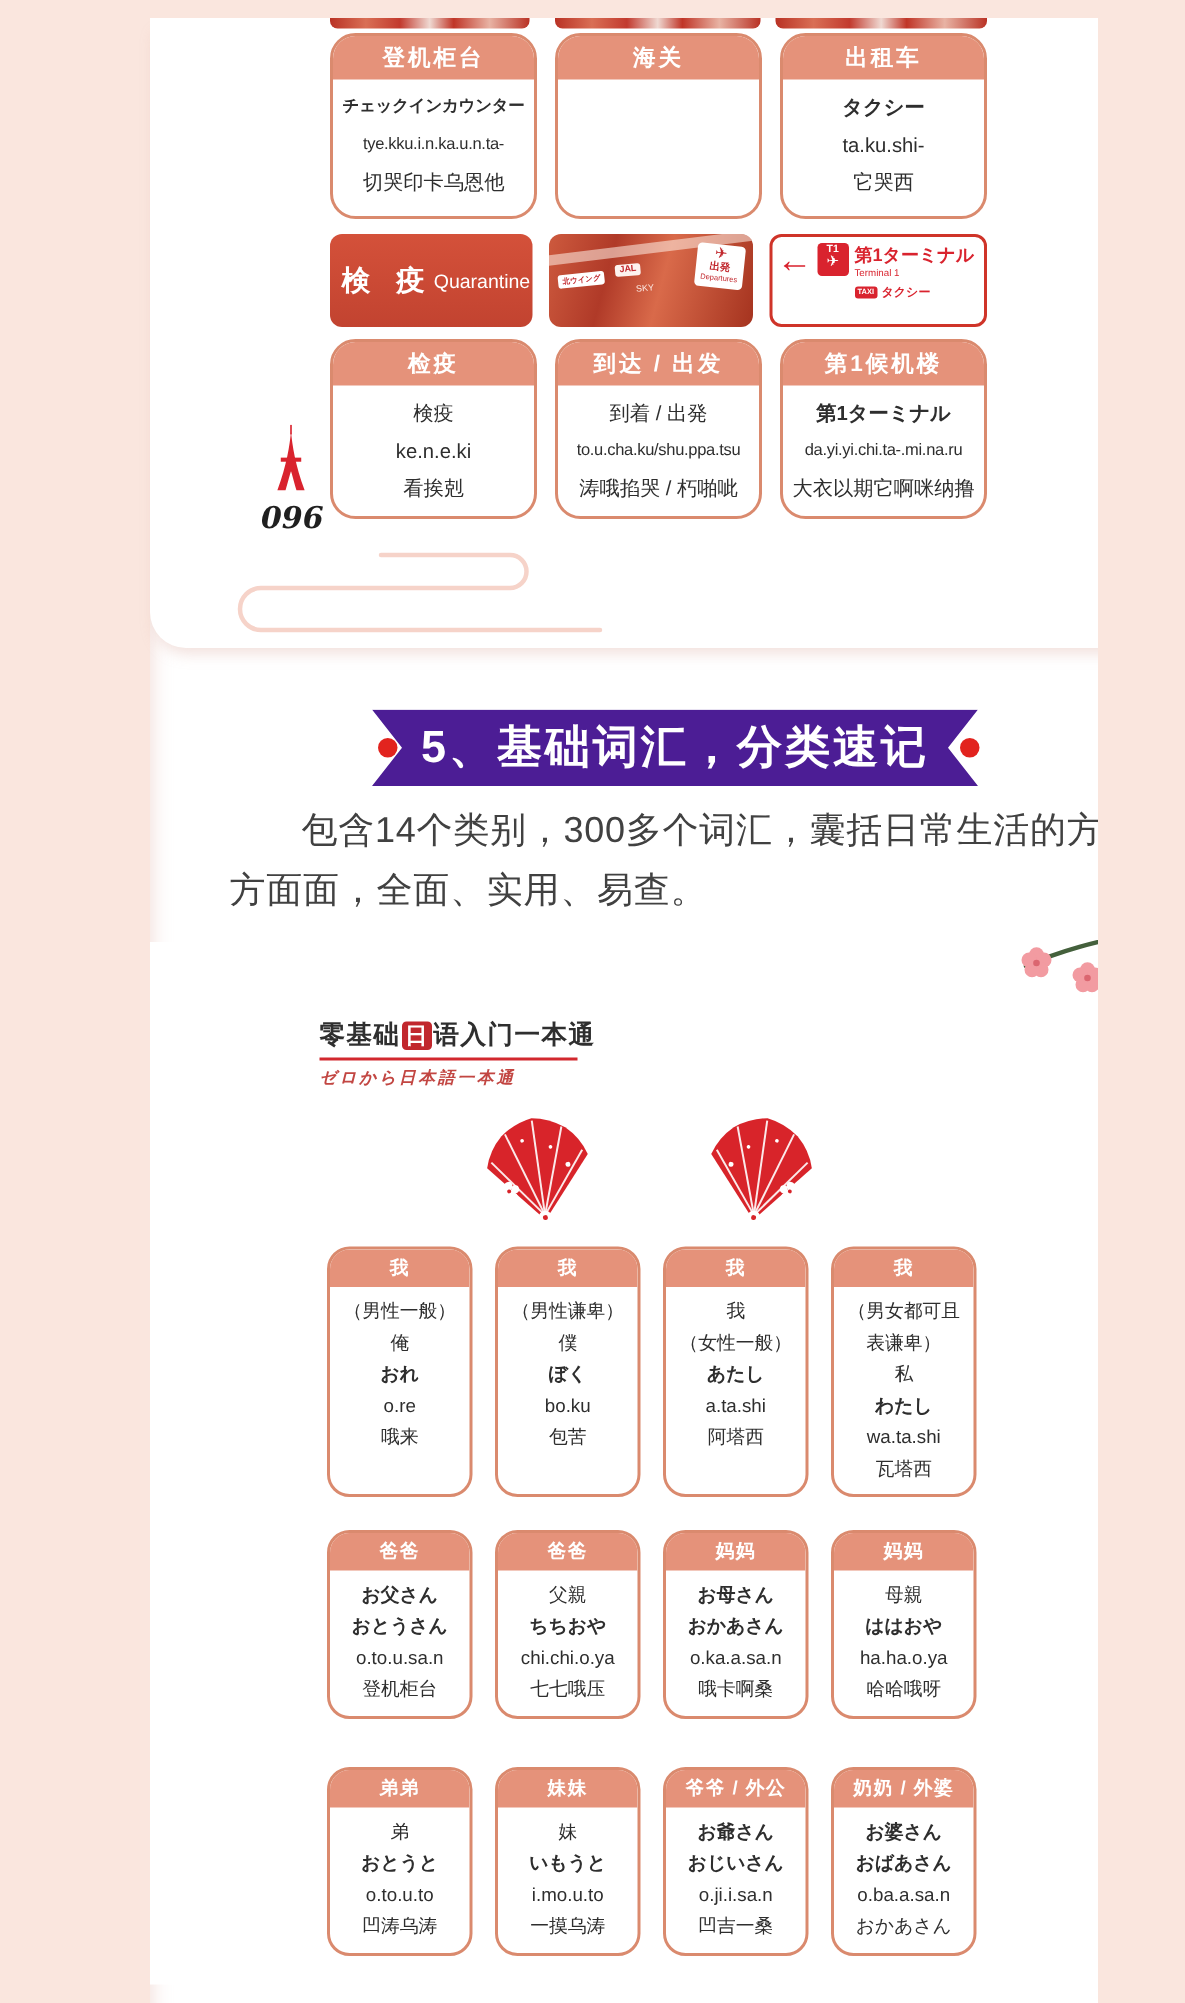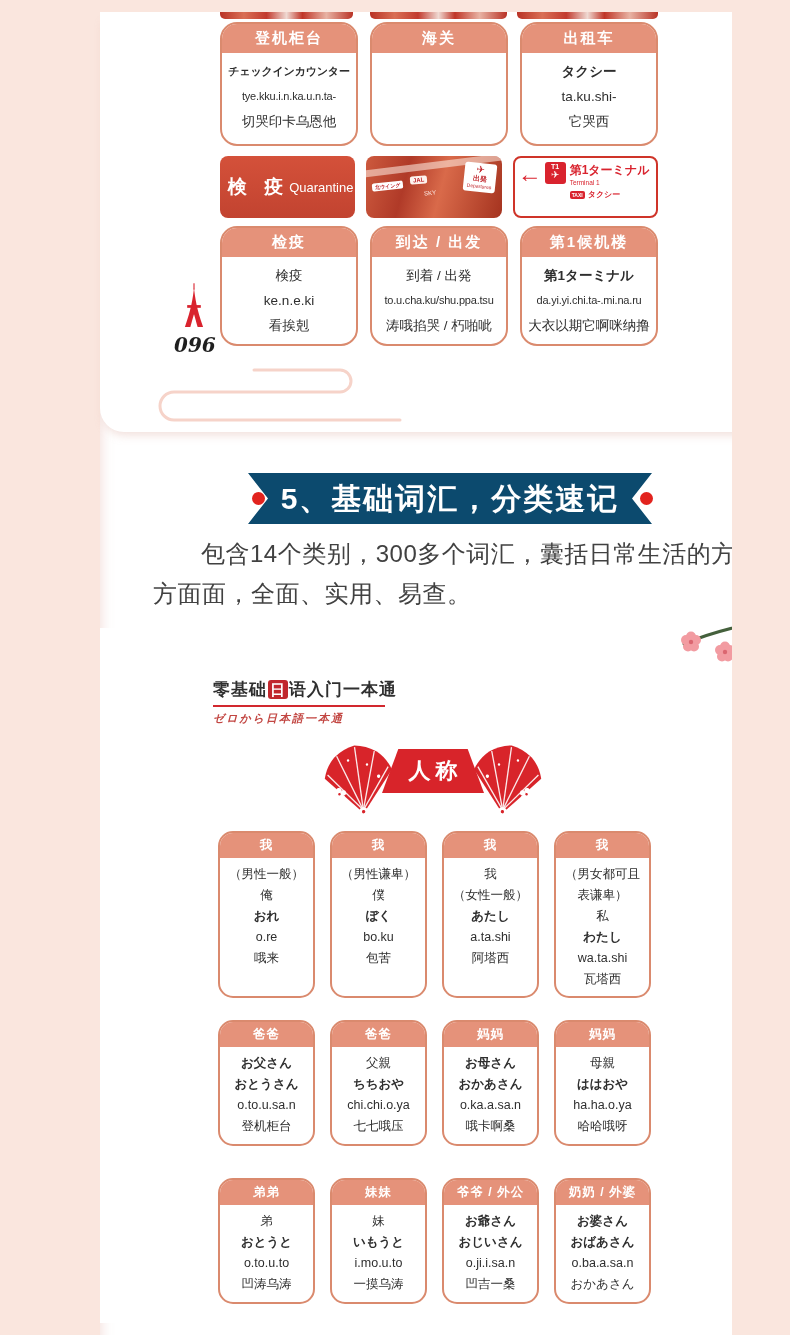--- a/index.html
+++ b/index.html
@@ -59,21 +59,21 @@
   .t-taxirow{margin-top:3px;display:flex;align-items:center;gap:3px;}
   .t-taxibox{background:#d9232e;color:#fff;font-size:5px;font-weight:bold;padding:1px 2px;border-radius:2px;}
   .t-taxi{color:#d9232e;font-size:8px;font-weight:bold;}
   .tower{position:absolute;left:84px;top:270px;width:20px;height:48px;}
   .pagenum{position:absolute;left:74px;top:321px;font-family:"DejaVu Serif",serif;font-style:italic;
         font-weight:bold;font-size:20px;color:#1f1f1f;}
   .cloud{position:absolute;}
   .c1{left:44px;top:356px;width:258px;height:58px;}
   .c2{left:588px;top:636px;width:118px;height:78px;}
   
-  .banner{position:absolute;left:190px;top:461px;width:404px;height:51px;background:#0c4a6e;
+  .banner{position:absolute;left:190px;top:461px;width:404px;height:51px;background:#4c1d95;
         clip-path:polygon(0 0,100% 0,calc(100% - 20px) 50%,100% 100%,0 100%,20px 50%);
         color:#fff;font-size:30px;font-weight:bold;text-align:center;line-height:51px;letter-spacing:2px;}
   .dot{position:absolute;width:13px;height:13px;border-radius:50%;background:#e2231e;}
   .d1{left:194px;top:480px;}.d2{left:582px;top:480px;}
   .intro{position:absolute;left:95px;top:522px;width:585px;margin:0;font-size:24px;line-height:40px;
         color:#414141;text-indent:2em;letter-spacing:.5px;}
   .sakura{position:absolute;left:598px;top:560px;width:192px;height:115px;z-index:3;}
   
   .page2{position:absolute;left:42px;top:616px;width:706px;height:695px;background:#fff;}
   .brand{position:absolute;left:113px;top:50px;color:#2f2f2f;font-size:17px;font-weight:bold;letter-spacing:1px;}
@@ -292,23 +292,20 @@
           <circle cx="29" cy="60" r="3.2"></circle>
           <circle cx="27" cy="66" r="3.2"></circle>
         <circle cx="21" cy="66" r="3.2"></circle>
           <circle cx="19" cy="60" r="3.2"></circle>
         <circle cx="62" cy="30" r="1.5"></circle>
           <circle cx="40" cy="22" r="1.5"></circle>
           <circle cx="74" cy="46" r="2"></circle>
       </g>
       <circle cx="24" cy="61" r="1.6" fill="#d8242a"></circle>
     </svg>
-    <div class="trapezoid">
-      <span>人称</span>
-    </div>
     <svg class="fan fr" viewBox="0 0 100 92">
       <path d="M50 88 L9 40 Q13 26 24 16 Q36 7 50 5 Q64 7 76 16 Q87 26 91 40 Z" fill="#d8242a"></path>
       <g stroke="#ffffff" stroke-width="1.6" opacity=".9">
         <line x1="50" y1="84" x2="13" y2="36"></line>
           <line x1="50" y1="84" x2="27" y2="15"></line>
         <line x1="50" y1="84" x2="50" y2="7"></line>
           <line x1="50" y1="84" x2="73" y2="15"></line>
         <line x1="50" y1="84" x2="87" y2="36"></line>
       </g>
       <circle cx="50" cy="86" r="5.5" fill="#fff"></circle>

